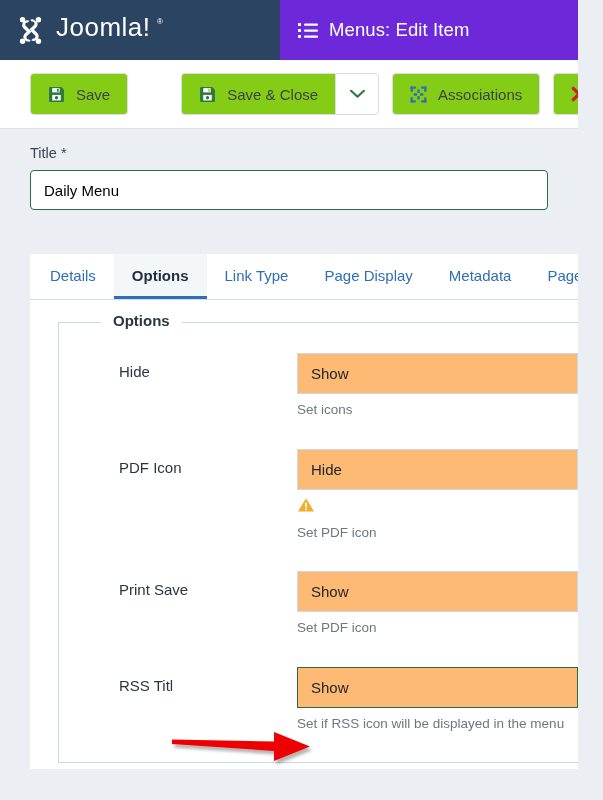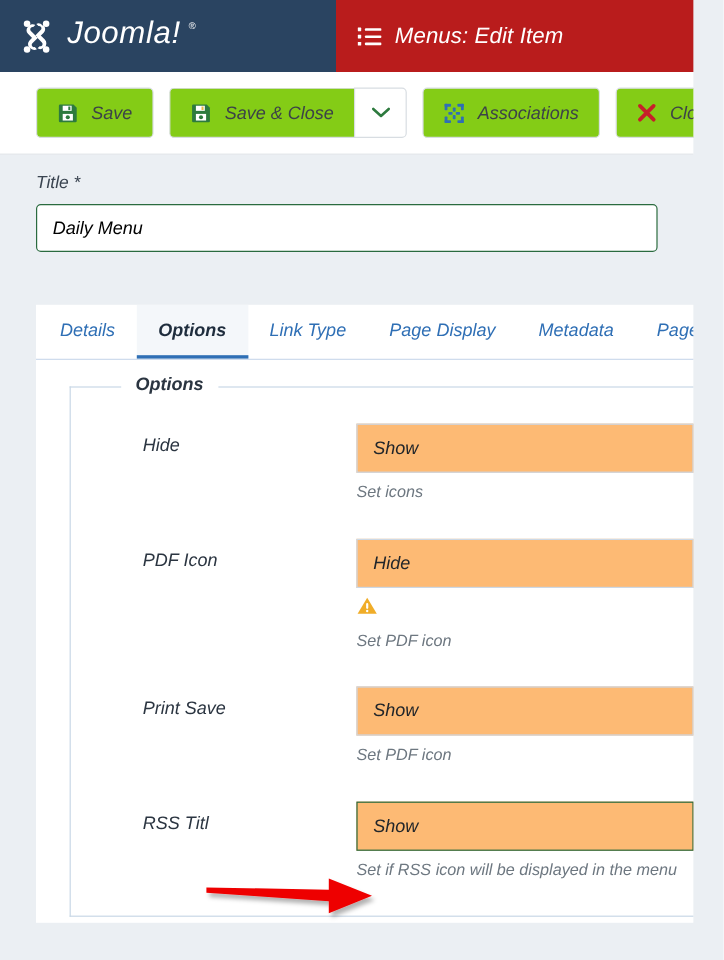--- a/index.html
+++ b/index.html
@@ -15,21 +15,20 @@
     background: #ebeff3;
     color: #22262a;
     -webkit-font-smoothing: antialiased;
   }
 
   #page {
     position: relative;
     width: 578px;
     height: 800px;
     overflow: hidden;
-    font-style: italic;
   }
 
   
   .header {
     display: flex;
     height: 60px;
     width: 100%;
     align-items: stretch;
   }
   .header-brand {
@@ -40,21 +39,21 @@
     padding-left: 14px;
     flex: 0 0 280px;
   }
   .joomla-logo-svg { display: block; }
   .brand-wordmark {
     margin-left: 9px;
     display: block;
   }
   .header-title-area {
     flex: 1;
-    background: #b91c1c;
+    background: #6d28d9;
     display: flex;
     align-items: center;
     padding-left: 18px;
     gap: 11px;
   }
   .header-title {
     color: #ffffff;
     font-size: 18.5px;
     font-weight: 400;
     letter-spacing: 0.1px;
@@ -88,20 +87,21 @@
     cursor: pointer;
   }
   .btn-group {
     display: flex;
     align-items: center;
   }
   .btn-group .btn:first-child {
     border-top-right-radius: 0;
     border-bottom-right-radius: 0;
     border-right: none;
+    margin-left: 40px;
   }
   .btn-caret {
     height: 42px;
     width: 44px;
     background: #ffffff;
     border: 1px solid #d8dde2;
     border-top-left-radius: 0;
     border-bottom-left-radius: 0;
     border-top-right-radius: 4px;
     border-bottom-right-radius: 4px;

